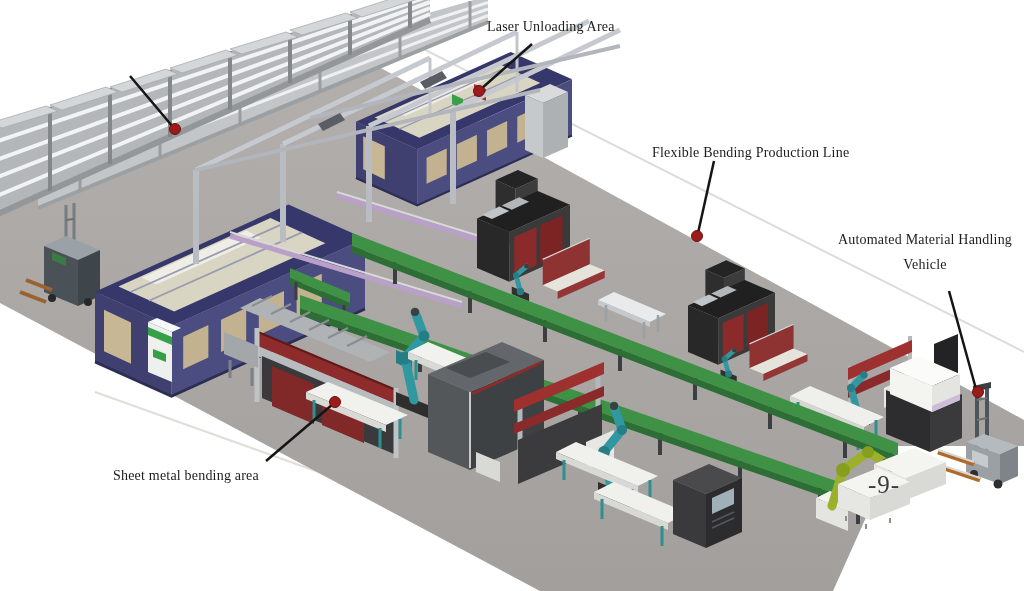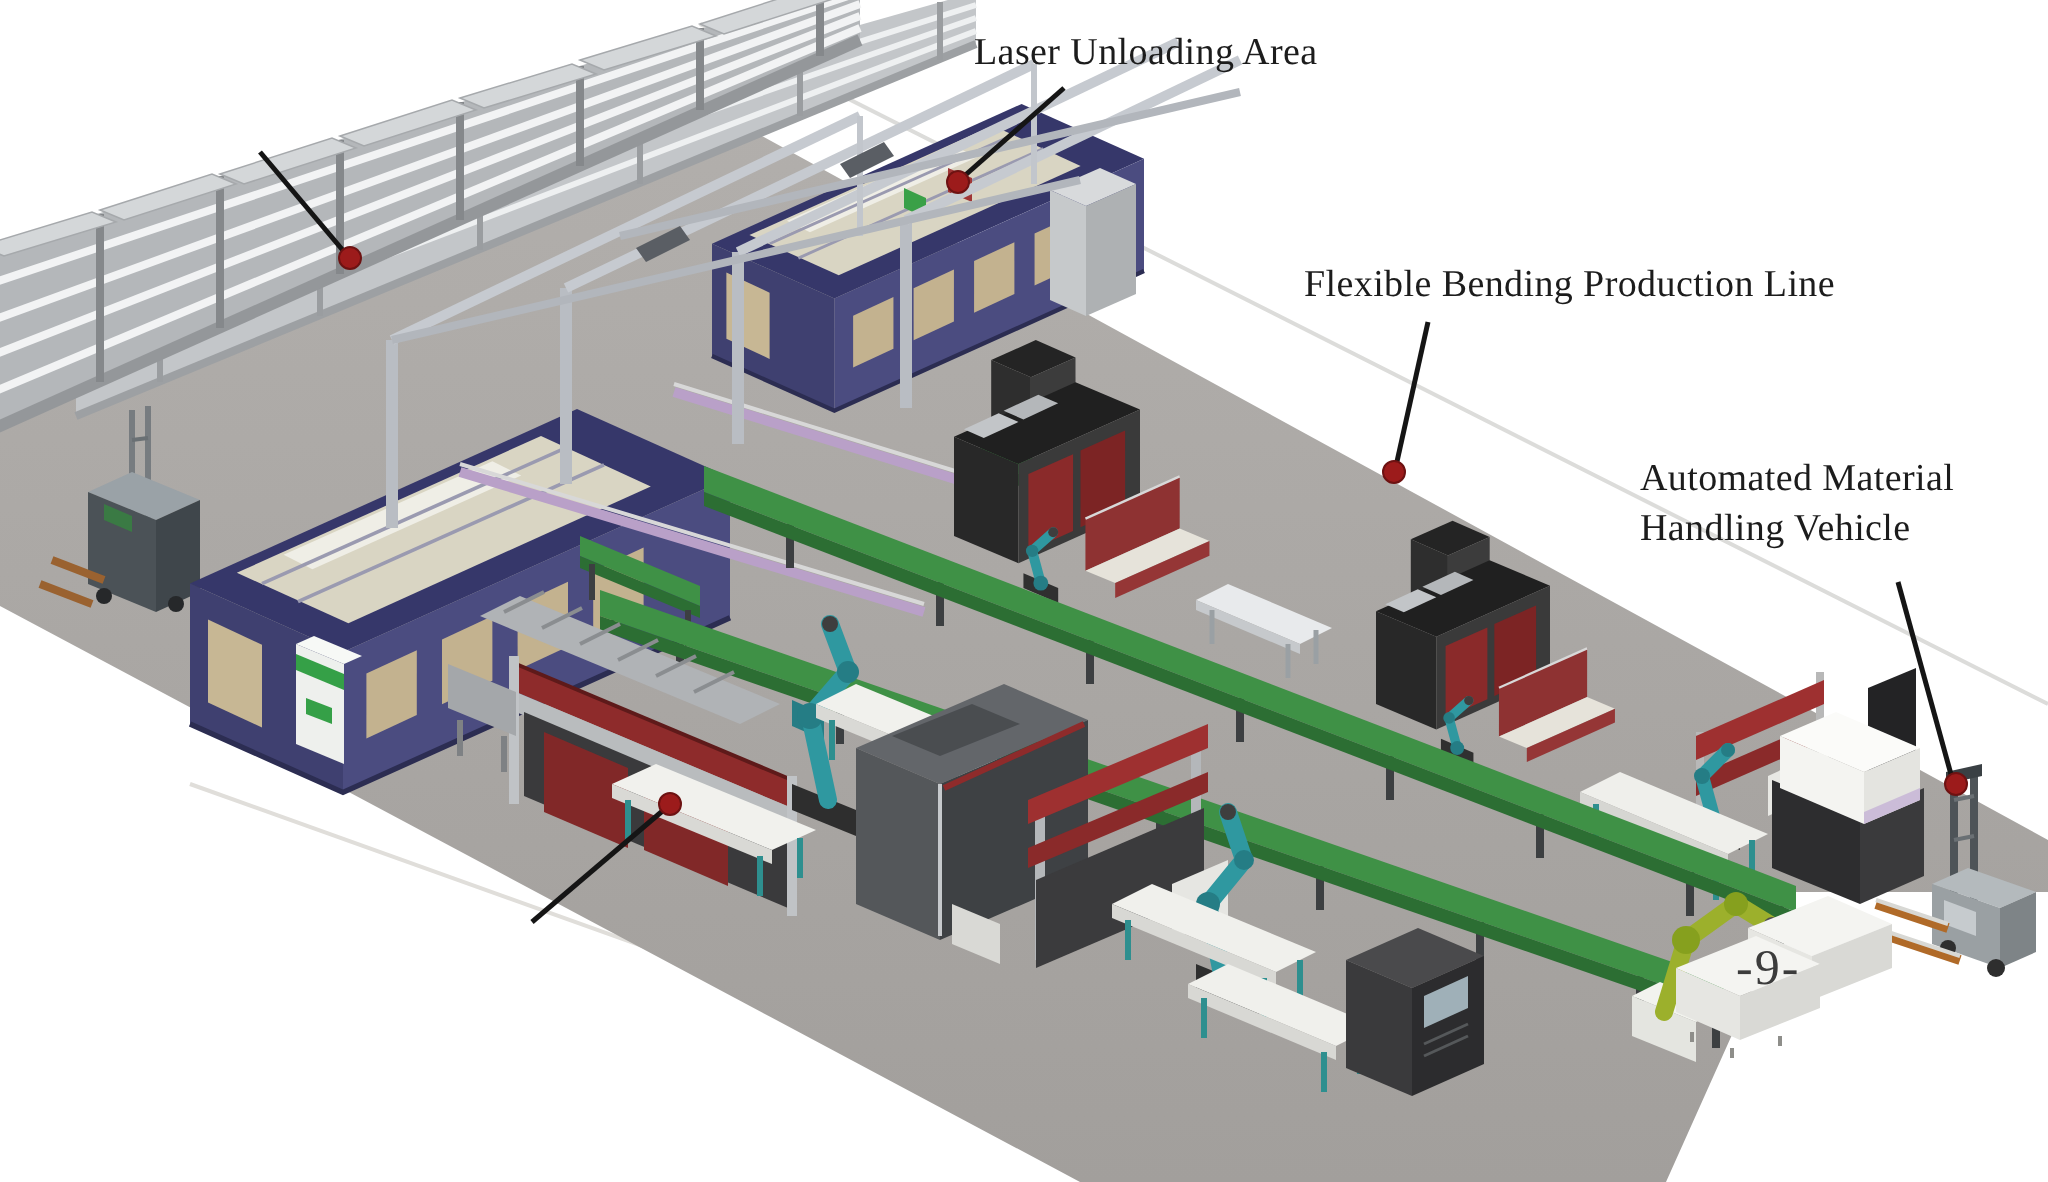--- a/index.html
+++ b/index.html
@@ -2,22 +2,22 @@
 <html><head>
 <meta charset="utf-8">
 <style>
   html,body{margin:0;padding:0;background:#ffffff;}
   .figure-wrap{
     position:relative;width:1024px;height:591px;overflow:hidden;
     background:#ffffff;font-family:"Liberation Serif", serif;
   }
   .figure-wrap svg{position:absolute;left:0;top:0;}
   .callout{
-    position:absolute;font-size:19px;color:#1c1c1c;line-height:25px;
-    white-space:nowrap;letter-spacing:0.2px;
+    position:absolute;font-size:14px;color:#1c1c1c;line-height:25px;
+    white-space:nowrap;letter-spacing:0.2px;text-align:center;
   }
   .callout.wrap{white-space:normal;width:210px;}
   .page-num{
     position:absolute;font-size:25px;color:#3c3c3c;letter-spacing:1px;
   }
 </style>
 </head>
 <body>
 
 <div class="figure-wrap">
@@ -412,16 +412,17 @@
   <g fill="#9c1b1b" stroke="#6d1212" stroke-width="1">
     <circle cx="175" cy="129" r="5.5"></circle>
     <circle cx="479" cy="91" r="5.5"></circle>
     <circle cx="697" cy="236" r="5.5"></circle>
     <circle cx="978" cy="392" r="5.5"></circle>
     <circle cx="335" cy="402" r="5.5"></circle>
   </g>
 </svg>
 
   <div class="callout" style="left:487px;top:14px">Laser Unloading Area</div>
-  <div class="callout" style="left:652px;top:130px">Flexible Bending Production Line</div>
+  <div class="callout" style="left:652px;top:140px">Flexible Bending Production Line</div>
   <div class="callout wrap" style="left:820px;top:227px">Automated Material Handling Vehicle</div>
+  <div class="callout" style="left:113px;top:463px">Sheet metal bending area</div>
   <div class="page-num" style="left:868px;top:471px">-9-</div>
 </div>
 
 </body></html>

